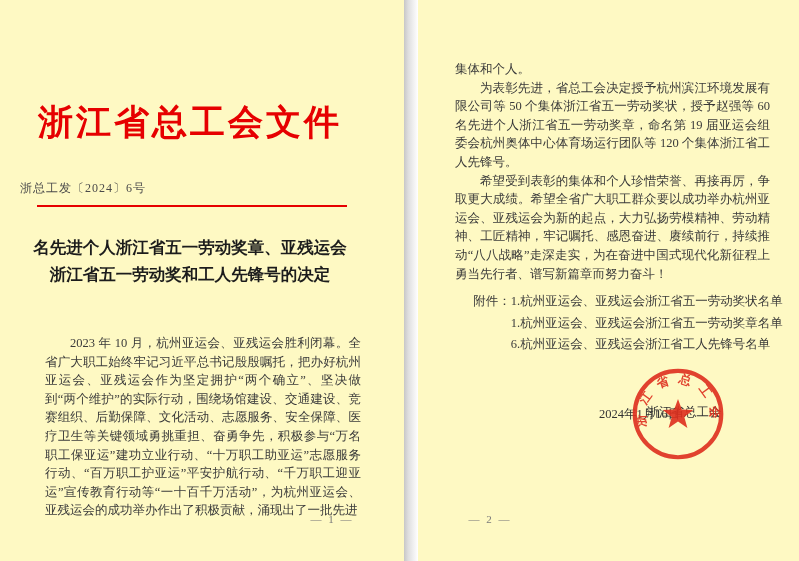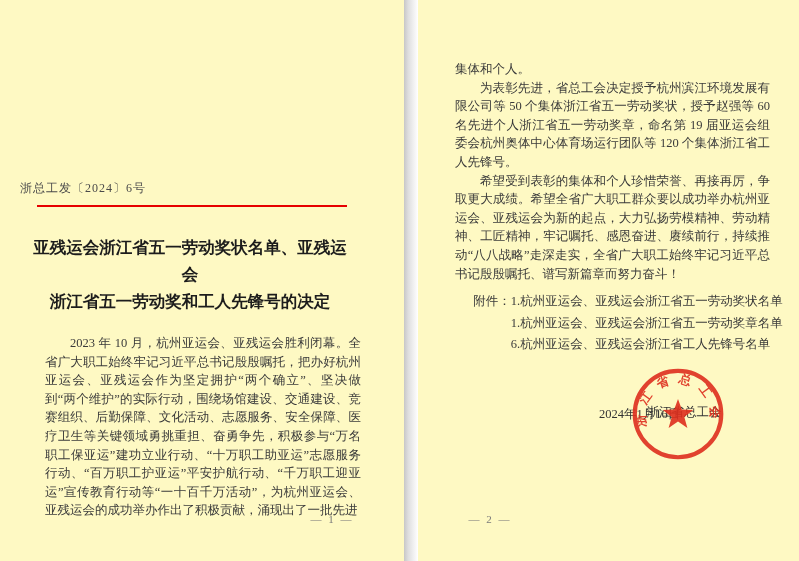--- a/index.html
+++ b/index.html
@@ -80,37 +80,38 @@
   .seal-arc-text {
     font-size: 13px; font-weight: bold; letter-spacing: 9px;
     fill: #de2f1e; font-family: "Liberation Serif", serif;
   }
   .page-num-2 { position: absolute; top: 513px; left: 39px; width: 66px; text-align: center; }
 </style>
 </head>
 <body>
 
 <div class="page page-left">
+  <div class="red-header">浙江省总工会文件</div>
   <div class="doc-number">浙总工发〔2024〕6号</div>
   <div class="red-line"></div>
   <div class="doc-title">
-    <div>亚残运会浙江省五一劳动奖状名单、亚残运会</div>
+    <div>名先进个人浙江省五一劳动奖章、亚残运会</div>
     <div>浙江省五一劳动奖和工人先锋号的决定</div>
   </div>
   <p class="body-para-1">2023 年 10 月，杭州亚运会、亚残运会胜利闭幕。全省广大职工始终牢记习近平总书记殷殷嘱托，把办好杭州亚运会、亚残运会作为坚定拥护“两个确立”、坚决做到“两个维护”的实际行动，围绕场馆建设、交通建设、竞赛组织、后勤保障、文化活动、志愿服务、安全保障、医疗卫生等关键领域勇挑重担、奋勇争先，积极参与“万名职工保亚运”建功立业行动、“十万职工助亚运”志愿服务行动、“百万职工护亚运”平安护航行动、“千万职工迎亚运”宣传教育行动等“一十百千万活动”，为杭州亚运会、亚残运会的成功举办作出了积极贡献，涌现出了一批先进</p>
   <div class="page-num page-num-1">— 1 —</div>
 </div>
 
 <div class="page-gap"></div>
 
 <div class="page page-right">
   <div class="p2-content">
     <p>集体和个人。</p>
     <p class="indent">为表彰先进，省总工会决定授予杭州滨江环境发展有限公司等 50 个集体浙江省五一劳动奖状，授予赵强等 60 名先进个人浙江省五一劳动奖章，命名第 19 届亚运会组委会杭州奥体中心体育场运行团队等 120 个集体浙江省工人先锋号。</p>
-    <p class="indent">希望受到表彰的集体和个人珍惜荣誉、再接再厉，争取更大成绩。希望全省广大职工群众要以成功举办杭州亚运会、亚残运会为新的起点，大力弘扬劳模精神、劳动精神、工匠精神，牢记嘱托、感恩奋进、赓续前行，持续推动“八八战略”走深走实，全省广大职工始终牢记习近平总书记殷殷嘱托、谱写新篇章而努力奋斗！</p>
+    <p class="indent">希望受到表彰的集体和个人珍惜荣誉、再接再厉，争取更大成绩。希望全省广大职工群众要以成功举办杭州亚运会、亚残运会为新的起点，大力弘扬劳模精神、劳动精神、工匠精神，牢记嘱托、感恩奋进、赓续前行，持续推动“八八战略”走深走实，为在奋进中国式现代化新征程上勇当先行者、谱写新篇章而努力奋斗！</p>
   </div>
 
   <div class="attachments">
     <span class="att-label">附件：</span>
     <div class="att-list">
       <div>1.杭州亚运会、亚残运会浙江省五一劳动奖状名单</div>
       <div>1.杭州亚运会、亚残运会浙江省五一劳动奖章名单</div>
       <div>6.杭州亚运会、亚残运会浙江省工人先锋号名单</div>
     </div>
   </div>

